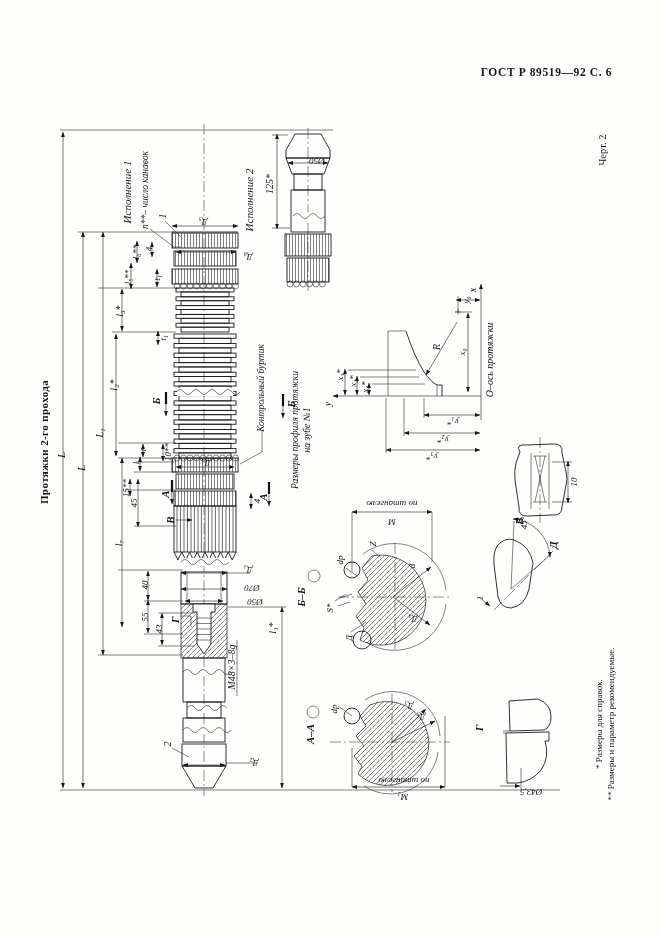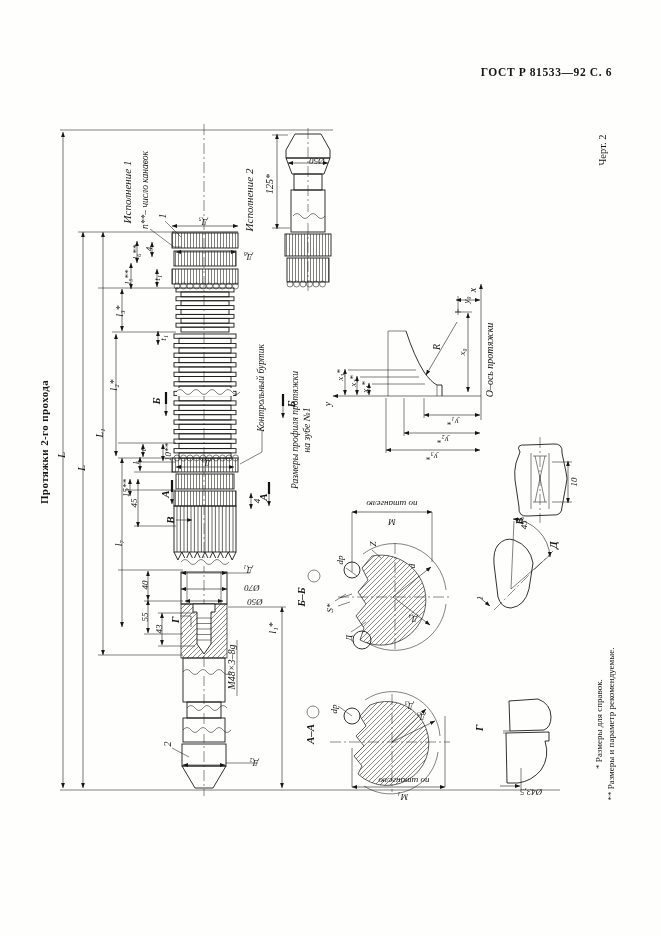--- a/index.html
+++ b/index.html
@@ -297,21 +297,21 @@
         <line x1="533" y1="502" x2="547" y2="502" class="thin"></line>
         <path d="M535,456 L540,478 L535,502 M545,456 L540,478 L545,502" class="thin"></path>
         <path d="M498,545 Q505,537 514,540 Q530,546 533,563 L529,589 Q525,606 511,608 Q501,608 498,597 L494,564 Q493,551 498,545 Z" class="ln"></path>
         <path d="M509,701 L538,699 Q551,704 551,717 Q551,727 544,730 L510,731 Z" class="ln"></path>
         <path d="M506,733 L549,732 L549,741 L545,741 Q550,757 541,770 Q532,781 518,783 L507,783 Z" class="ln"></path>
         <line x1="503" y1="731" x2="510" y2="731" class="thin"></line>
         <line x1="503" y1="733" x2="506" y2="733" class="thin"></line>
       </g>
   </svg>
 
-  <div class="hdr">ГОСТ Р 81533—92 С. 6</div>
+  <div class="hdr">ГОСТ Р 89519—92 С. 6</div>
 
   <div class="rot sheet-note" style="left:602px;top:150px;">Черт. 2</div>
 
   <div class="rot side-title" style="left:44px;top:442px;">Протяжки 2-го прохода</div>
 
   <div class="rot fn" style="left:599px;top:724px;">* Размеры для справок.</div>
   <div class="rot fn" style="left:611px;top:724px;">** Размеры и параметр рекомендуемые.</div>
 
   <div id="labels">
       <span class="ann" style="left: 127px; top: 192px; font-size: 11px; transform: translate(-50%, -50%) rotate(-90deg); font-style: italic;">Исполнение 1</span>

